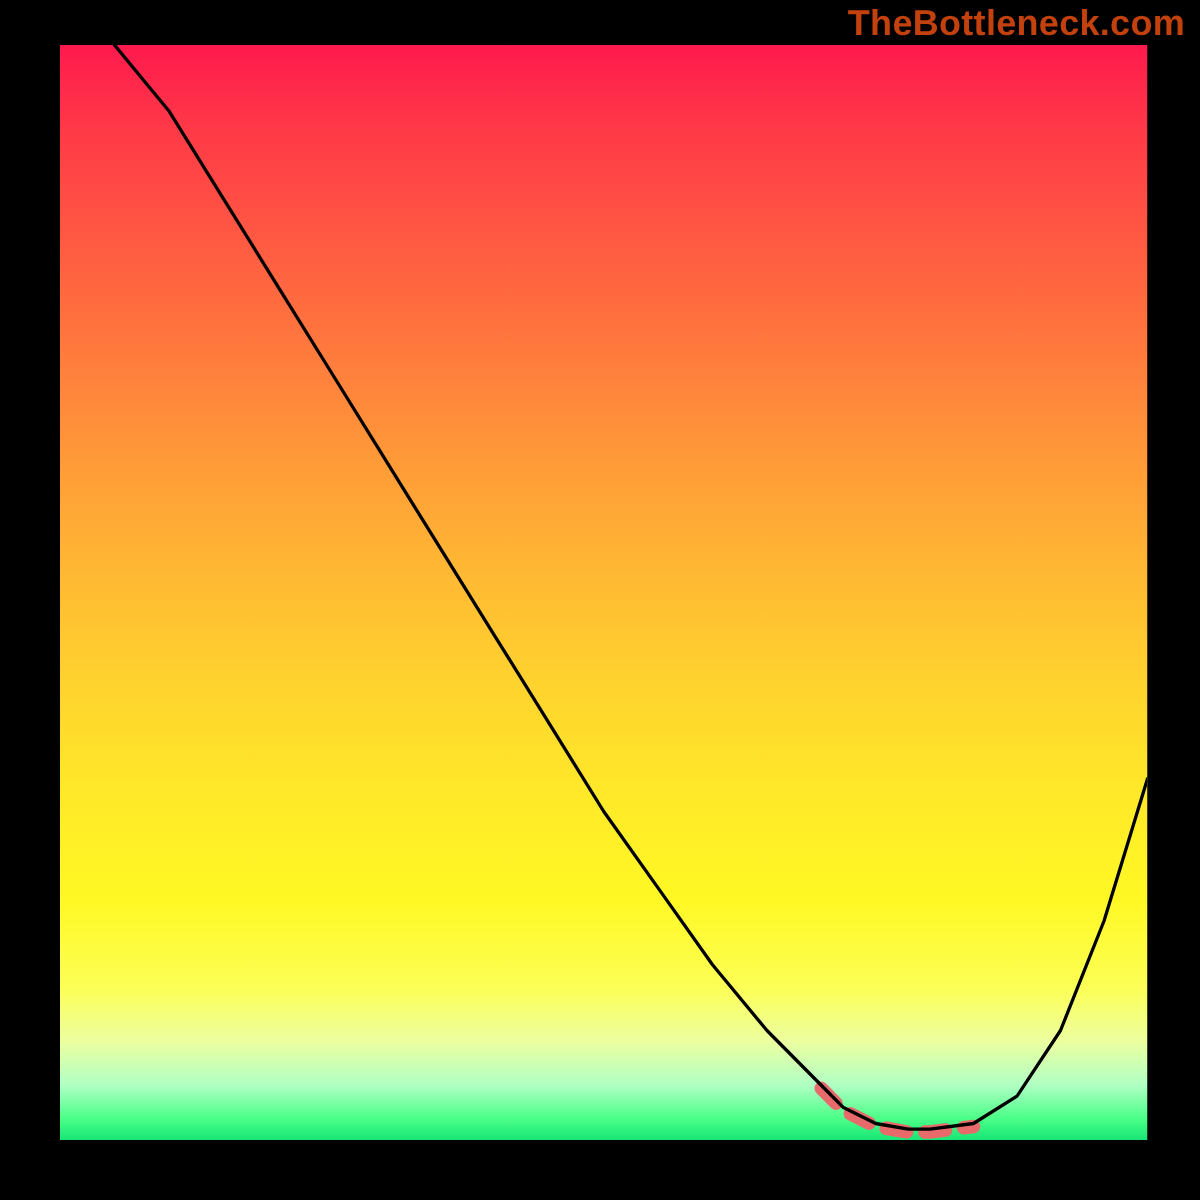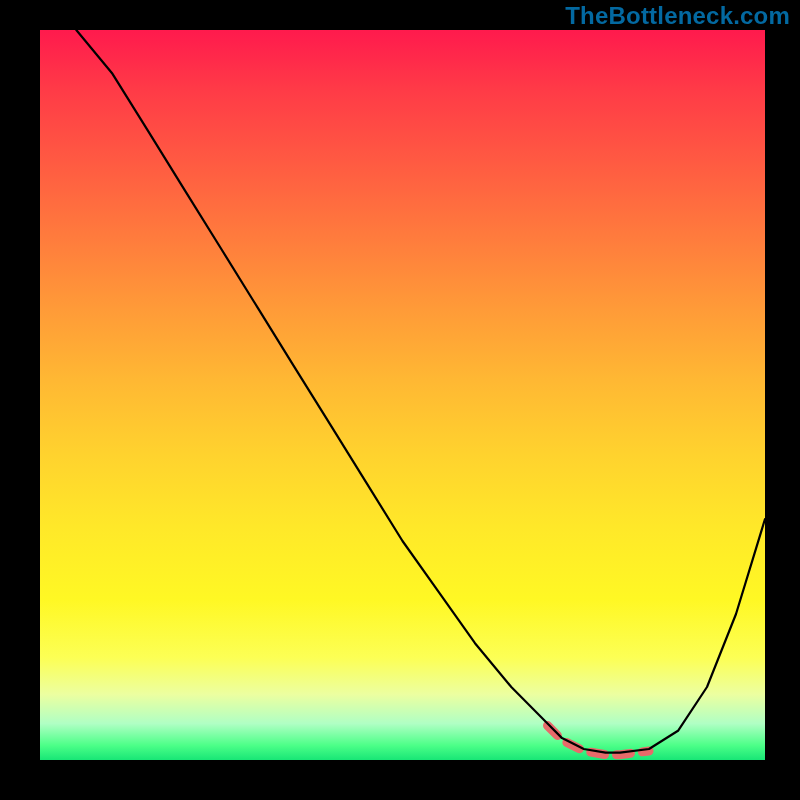--- a/index.html
+++ b/index.html
@@ -14,21 +14,21 @@
   .frame {
     position: relative;
     width: 800px;
     height: 800px;
     background: #000;
   }
   .watermark {
     position: absolute;
     top: 2px;
     right: 10px;
-    color: #0369a1;
+    color: #c2410c;
     font-size: 24px;
     font-weight: bold;
     z-index: 20;
     letter-spacing: 0.2px;
   }
   .plot-area {
     position: absolute;
     left: 40px;
     top: 30px;
     width: 725px;

